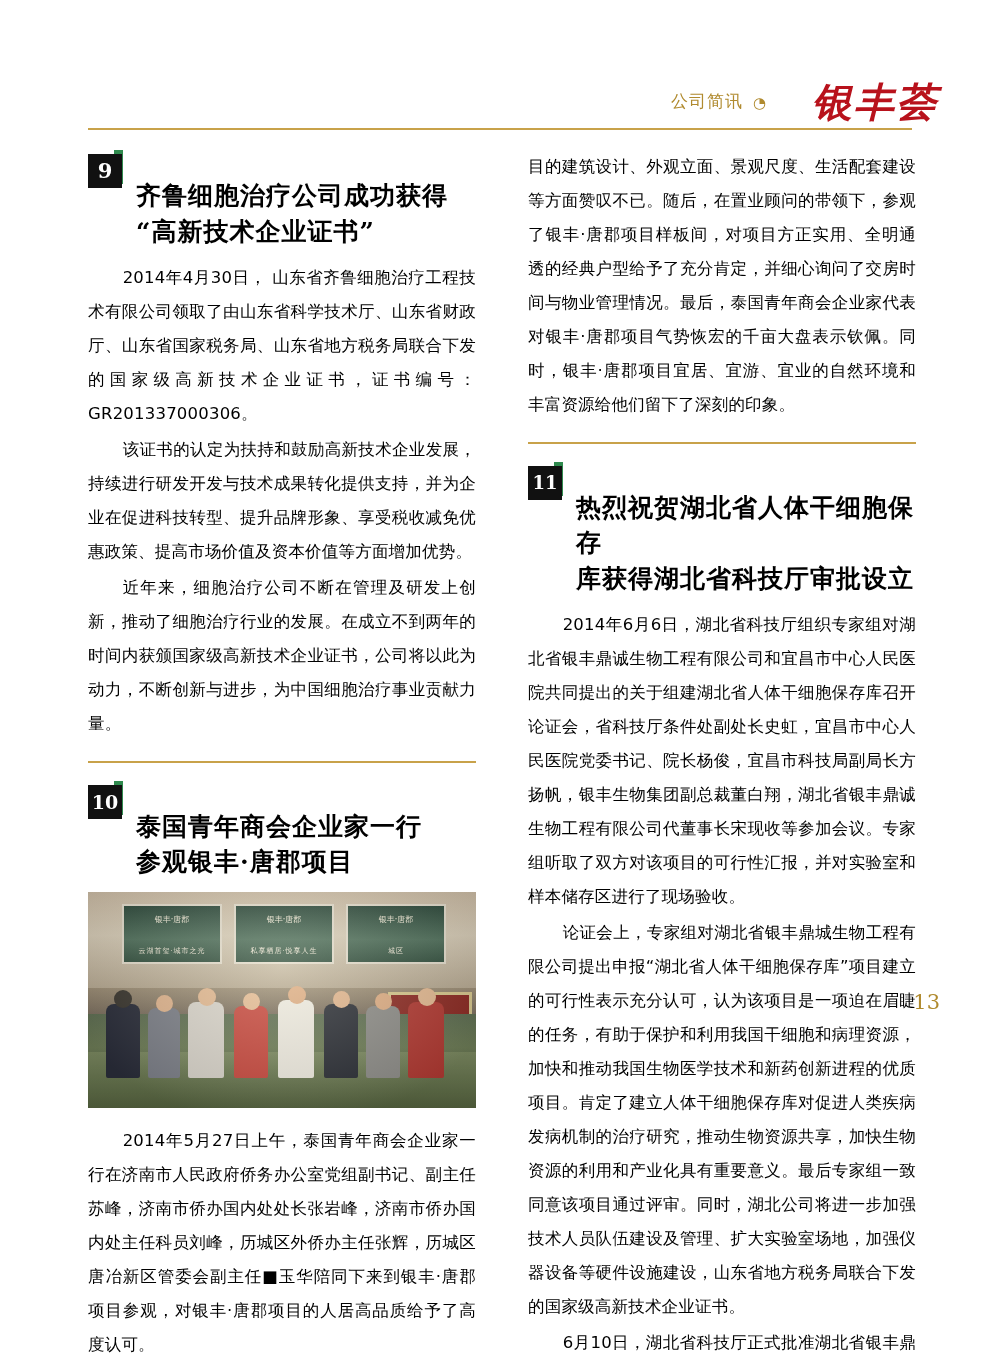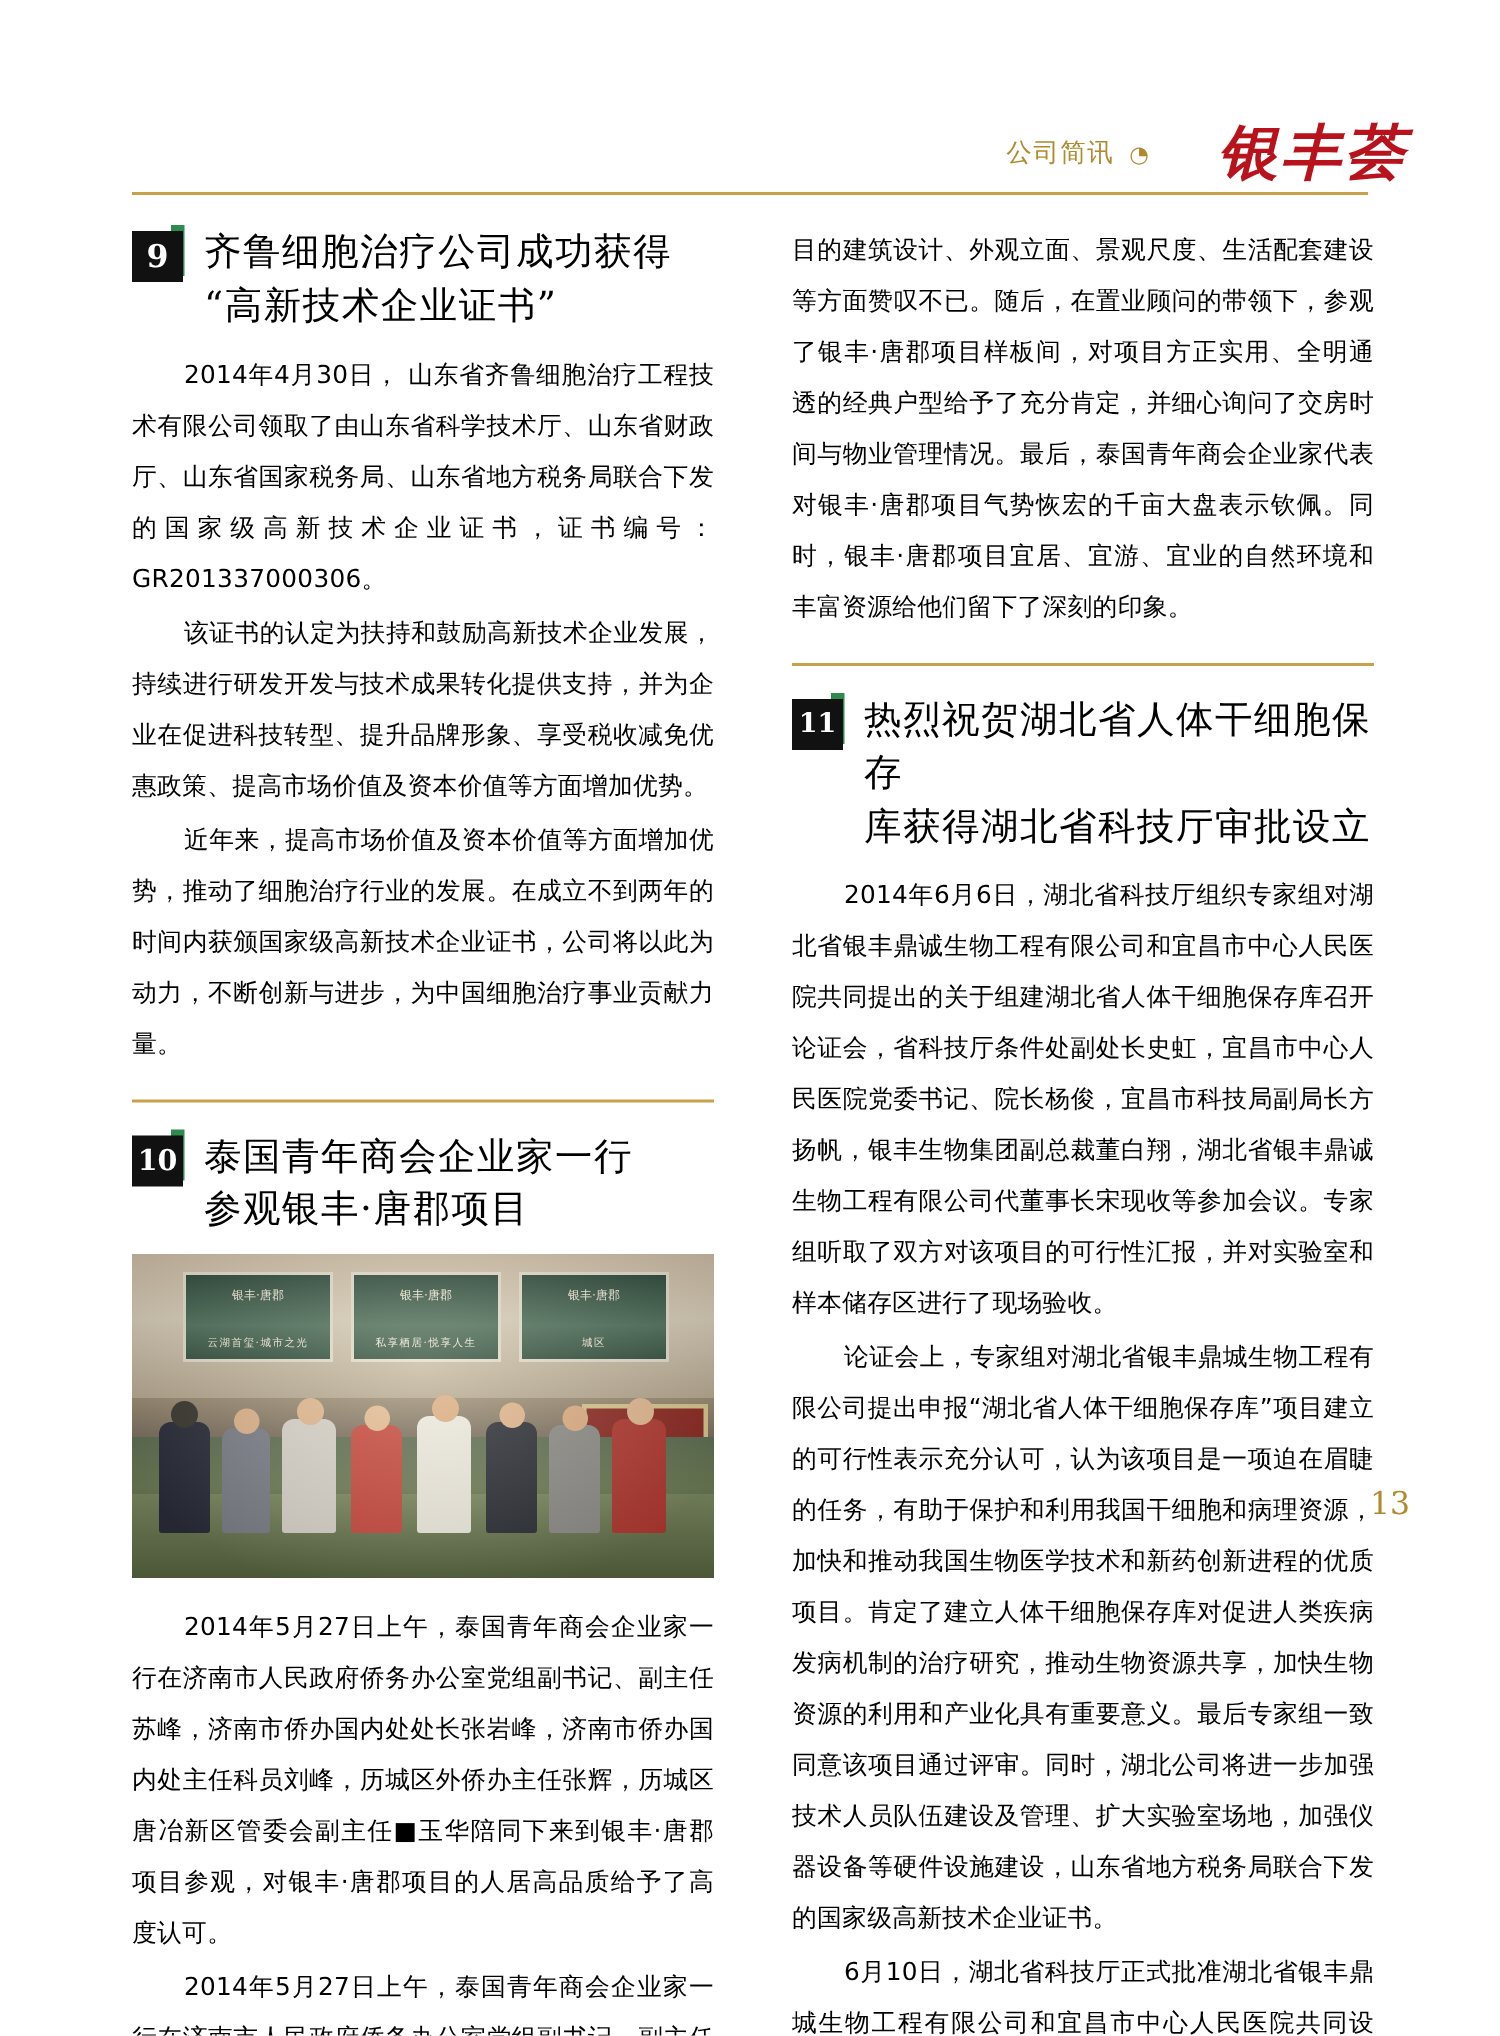--- a/index.html
+++ b/index.html
@@ -102,25 +102,26 @@
     width: 34px; height: 34px;
     line-height: 34px;
     text-align: center;
     color: #ffffff;
     font-size: 21px;
     font-weight: bold;
     font-family: "DejaVu Serif", serif;
   }
   .art-title {
     font-size: 25px;
-    font-weight: normal;
+    font-weight: bold;
     line-height: 1.42;
     letter-spacing: 1px;
     font-family: "DejaVu Serif", serif;
     color: #000;
+    margin-top: 28px;
   }
   .art-title .line2 { display: block; }
 
   
   p.body {
     font-size: 16.5px;
     line-height: 2.06;
     text-align: justify;
     text-justify: inter-ideograph;
     margin: 0 0 2px 0;
@@ -234,21 +235,21 @@
           <div class="bg"></div>
           <div class="num">9</div>
         </div>
         <div class="art-title">
           <span>齐鲁细胞治疗公司成功获得</span>
           <span class="line2">“高新技术企业证书”</span>
         </div>
       </div>
       <p class="body indent">2014年4月30日，  山东省齐鲁细胞治疗工程技术有限公司领取了由山东省科学技术厅、山东省财政厅、山东省国家税务局、山东省地方税务局联合下发的国家级高新技术企业证书，证书编号：GR201337000306。</p>
       <p class="body indent">该证书的认定为扶持和鼓励高新技术企业发展，持续进行研发开发与技术成果转化提供支持，并为企业在促进科技转型、提升品牌形象、享受税收减免优惠政策、提高市场价值及资本价值等方面增加优势。</p>
-      <p class="body indent">近年来，提高市场价值及资本价值等方面增加优势，推动了细胞治疗行业的发展。在成立不到两年的时间内获颁国家级高新技术企业证书，公司将以此为动力，不断创新与进步，为中国细胞治疗事业贡献力量。</p>
+      <p class="body indent">近年来，细胞治疗公司不断在管理及研发上创新，推动了细胞治疗行业的发展。在成立不到两年的时间内获颁国家级高新技术企业证书，公司将以此为动力，不断创新与进步，为中国细胞治疗事业贡献力量。</p>
     </div>
 
     <div class="divider"></div>
 
     <div>
       <div class="article-head">
         <div class="num-badge">
           <div class="accent"></div>
           <div class="bg"></div>
           <div class="num" style="font-size:19px;">10</div>

